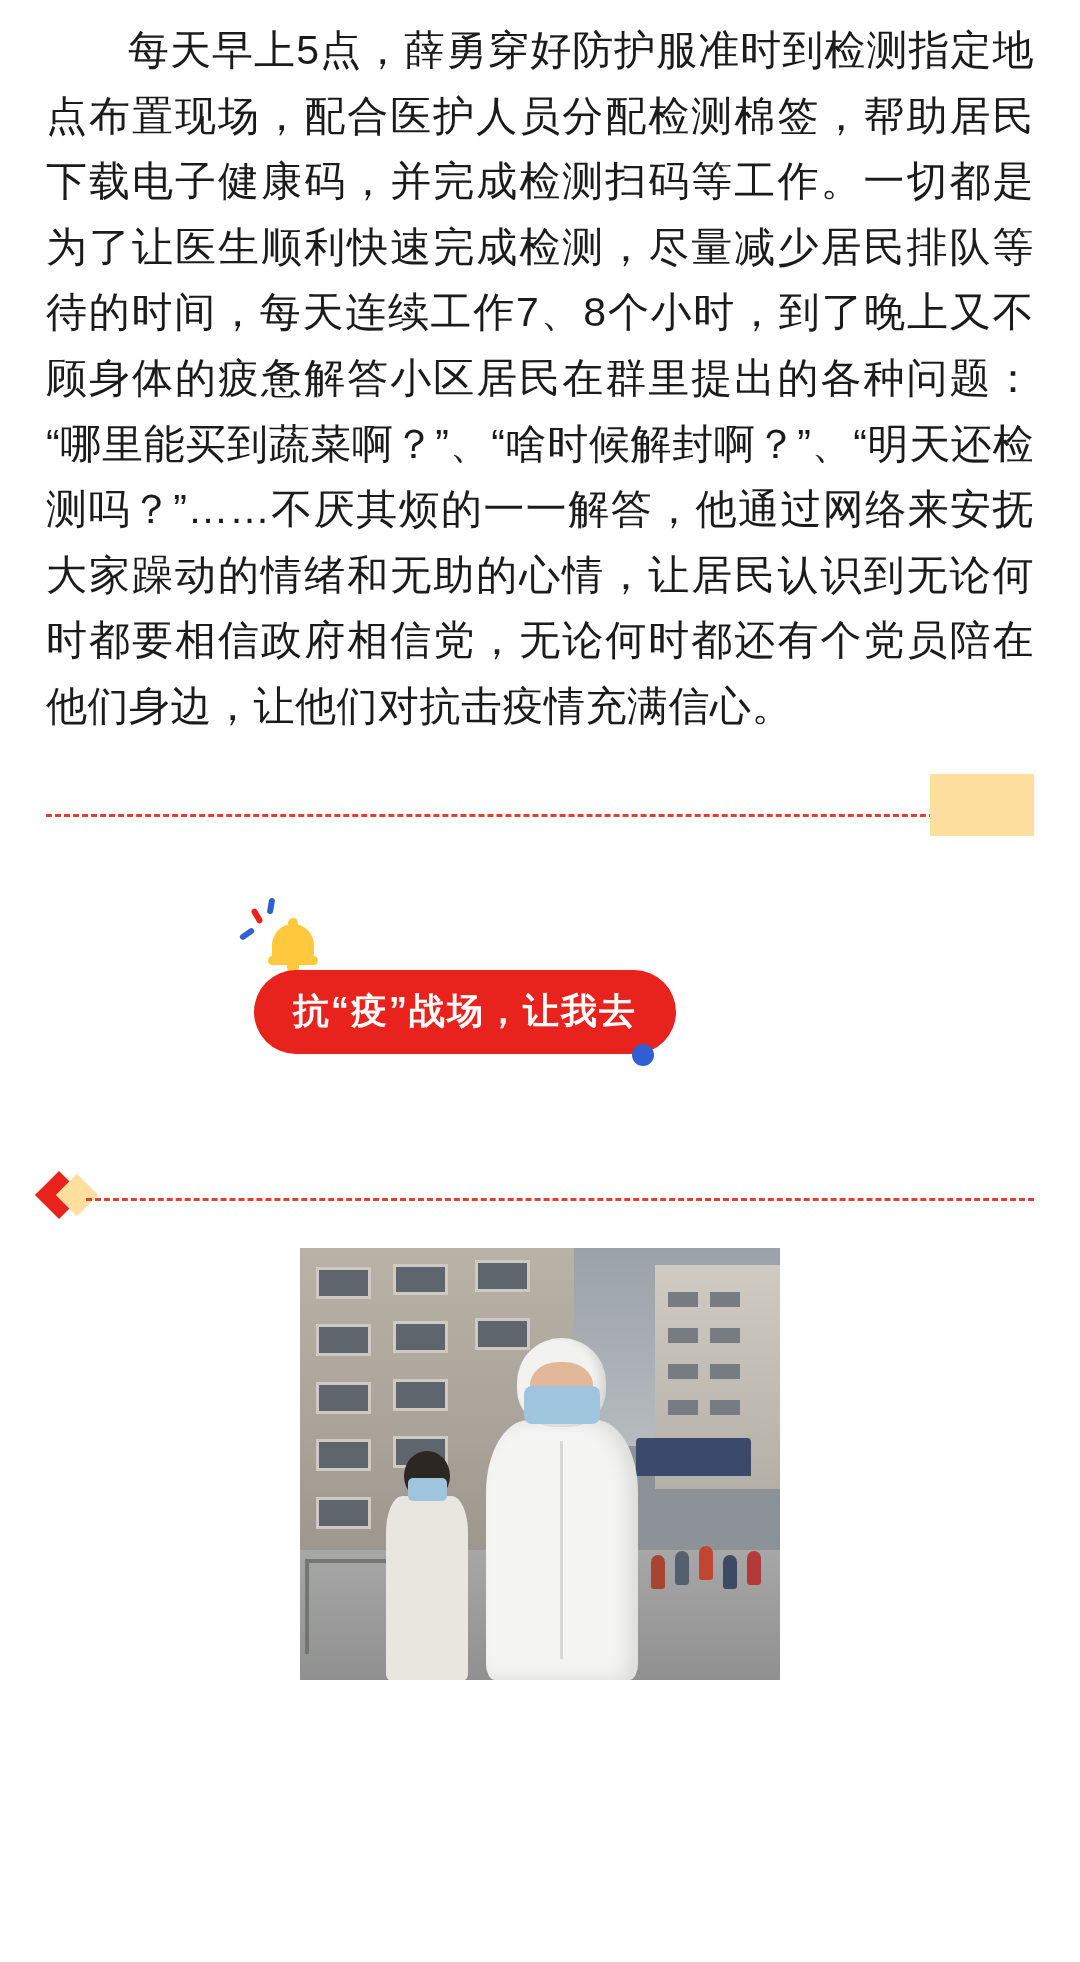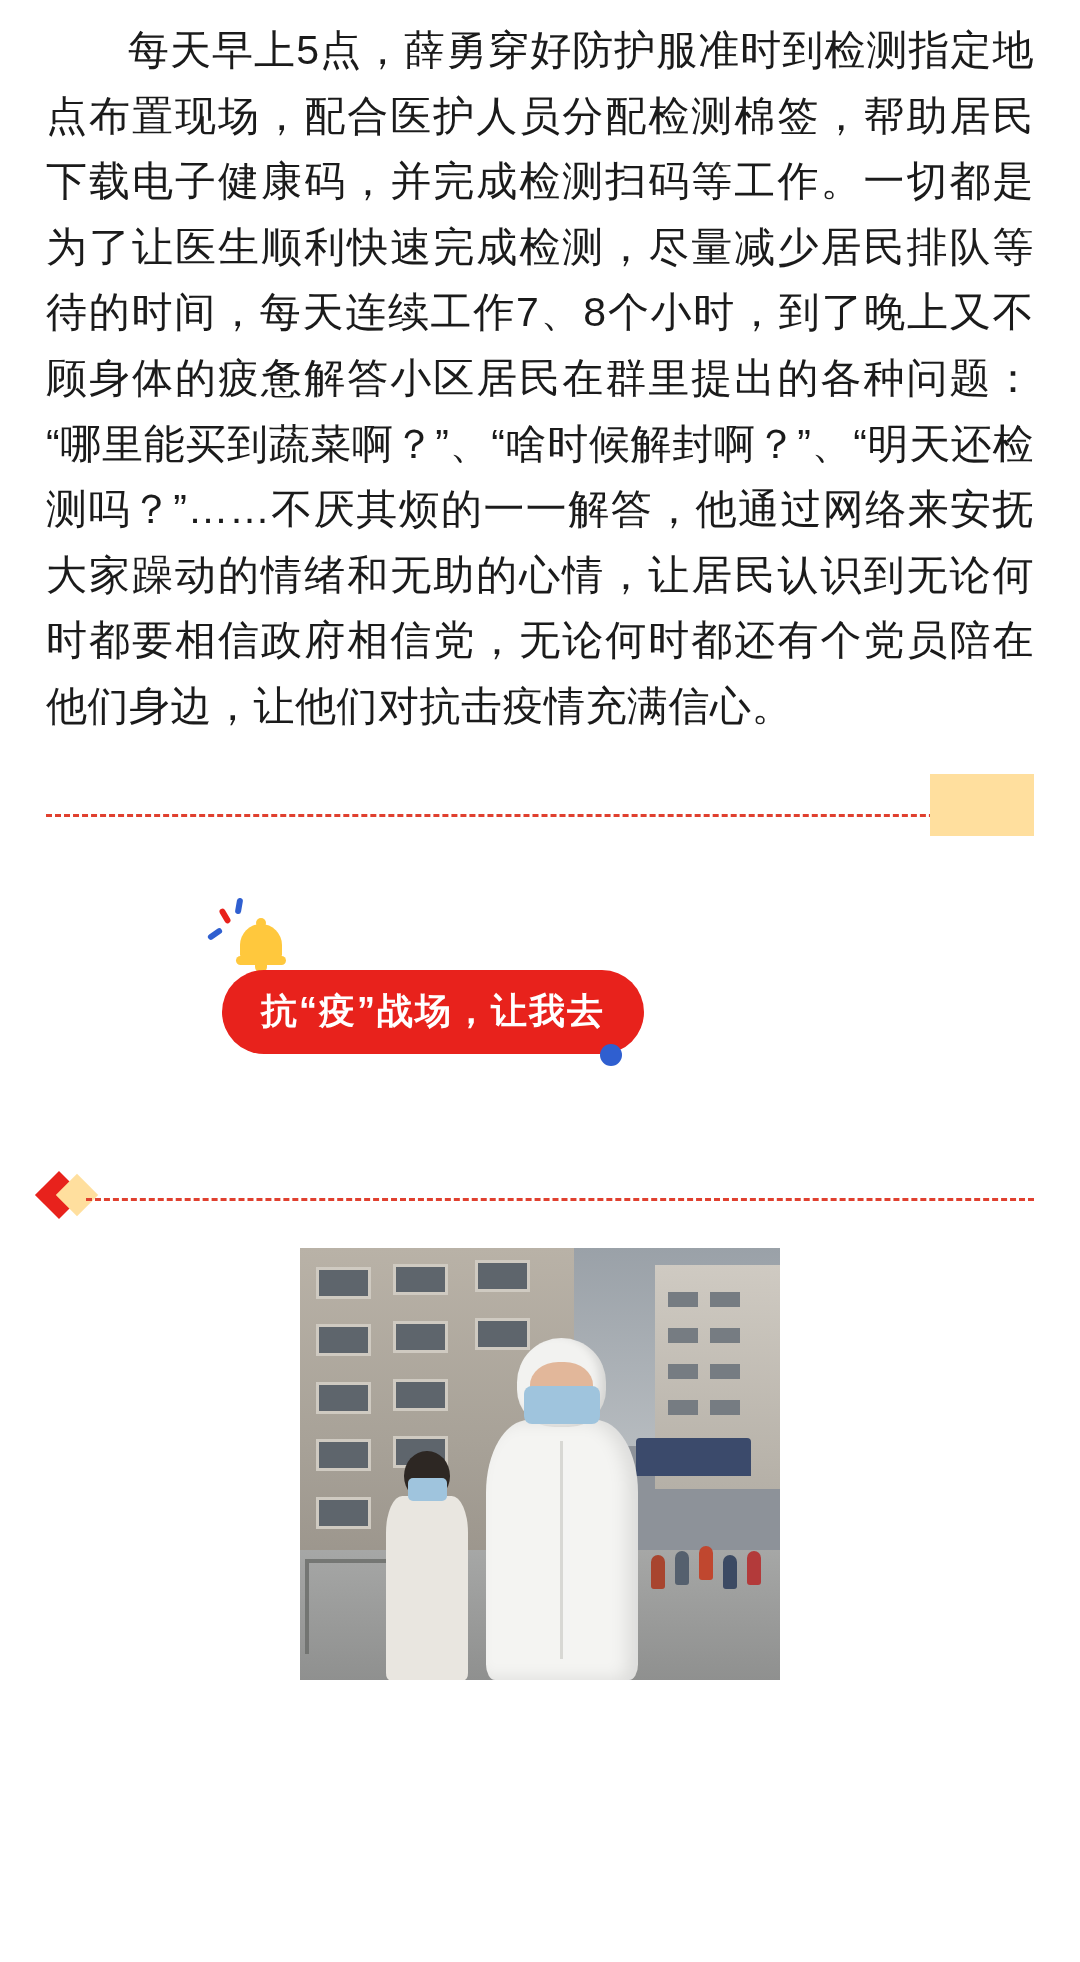--- a/index.html
+++ b/index.html
@@ -66,20 +66,21 @@
     width: 104px;
     height: 62px;
     background: #ffdf9e;
   }
 
   
   .banner-wrap {
     position: relative;
     height: 270px;
     margin-top: 30px;
+    margin-left: 32px;
   }
   .banner {
     position: absolute;
     left: 222px;
     top: 78px;
     width: 422px;
     height: 84px;
     background: #e8221c;
     border-radius: 42px;
     display: flex;

